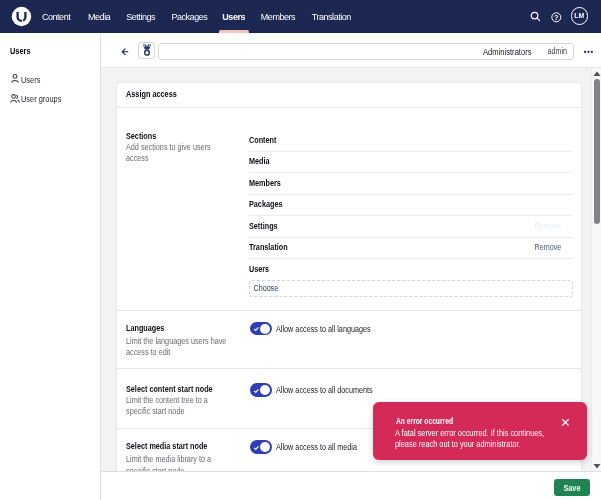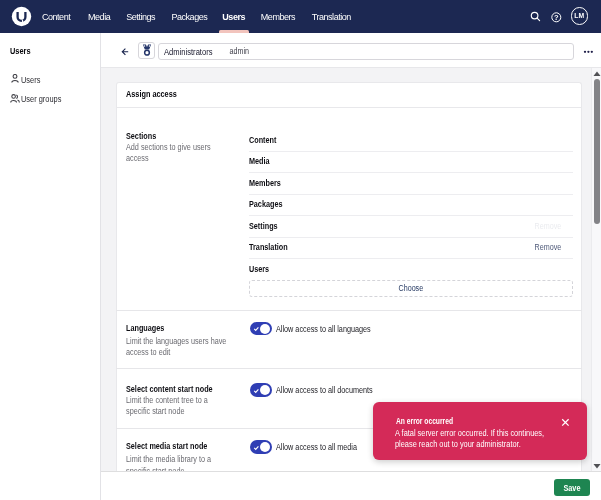--- a/index.html
+++ b/index.html
@@ -66,21 +66,21 @@
 <svg class="abs" style="left:120.5px;top:46.5px;" width="8" height="9" viewBox="0 0 8 9">
   <path d="M7.2,4.7 H1.5 M4.4,1.6 L1.3,4.7 L4.4,7.8" fill="none" stroke="#1b264f" stroke-width="1.15"></path>
 </svg>
 <div class="abs" style="left:138px;top:42px;width:17px;height:16.5px;border:1px solid #d7d6db;border-radius:3px;"></div>
 <svg class="abs" style="left:142px;top:43.5px;" width="10" height="13" viewBox="0 0 10 13">
   <path d="M0.9,0.4 L3.9,0.4 L5,3 L6.1,0.4 L9.1,0.4 L7.2,5.6 L2.8,5.6 Z" fill="#26376b"></path>
   <circle cx="2.5" cy="2.1" r="0.75" fill="#fff"></circle>
     <circle cx="7.5" cy="2.1" r="0.75" fill="#fff"></circle>
   <circle cx="5" cy="8.7" r="2.35" fill="#fff" stroke="#26376b" stroke-width="1.5"></circle>
 </svg>
-<div class="abs" style="left:157.5px;top:43px;width:416px;height:16.5px;border:1px solid #d7d6db;border-radius:3px;display:flex;align-items:center;justify-content:flex-start;">
+<div class="abs" style="left:157.5px;top:43px;width:416px;height:16.5px;border:1px solid #d7d6db;border-radius:3px;display:flex;align-items:center;justify-content:flex-end;">
   <span class="sx" style="font-size:9.4px;color:#17172b;margin-left:5.5px;transform:scaleX(0.81);">Administrators</span>
   <span class="sxr" style="font-size:9.2px;color:#3e3e49;margin-right:5px;">admin</span>
 </div>
 <svg class="abs" style="left:583px;top:49.5px;" width="11" height="4" viewBox="0 0 11 4">
   <circle cx="2" cy="1.8" r="1.15" fill="#20204a"></circle>
     <circle cx="5.4" cy="1.8" r="1.15" fill="#20204a"></circle>
     <circle cx="8.8" cy="1.8" r="1.15" fill="#20204a"></circle>
 </svg>
 
 <div class="abs" style="left:101px;top:68px;width:490px;height:403px;background:#f3f3f5;"></div>
@@ -108,21 +108,21 @@
       <span class="rem" style="opacity:0.12;">Remove</span>
     </div>
   <div class="row">
       <span class="nm">Translation</span>
       <span class="rem">Remove</span>
     </div>
   <div class="row" style="border-bottom:none;">
       <span class="nm">Users</span>
     </div>
 </div>
-<div class="abs" style="left:248.5px;top:280px;width:324px;height:16.5px;border:1px dashed #d4d4d9;border-radius:3px;display:flex;align-items:center;justify-content:center;">
+<div class="abs" style="left:248.5px;top:280px;width:324px;height:16.5px;border:1px dashed #d4d4d9;border-radius:3px;display:flex;align-items:center;">
   <span class="sxc" style="font-size:9.2px;color:#273a63;">Choose</span>
 </div>
 <div class="gdiv" style="top:310px;"></div>
 
 <span class="abs lbl" style="left:126.2px;top:322.8px;">Languages</span>
 <div class="abs hlp" style="left:126.2px;top:335.9px;">Limit the languages users have<br>access to edit</div>
 <div class="tgl" style="left:249.5px;top:321.8px;">
   <svg width="22" height="13.6" viewBox="0 0 22 13.6">
       <path d="M4.2,6.9 L5.7,8.4 L8.4,5.3" fill="none" stroke="#fff" stroke-width="1.15"></path>
     </svg>

